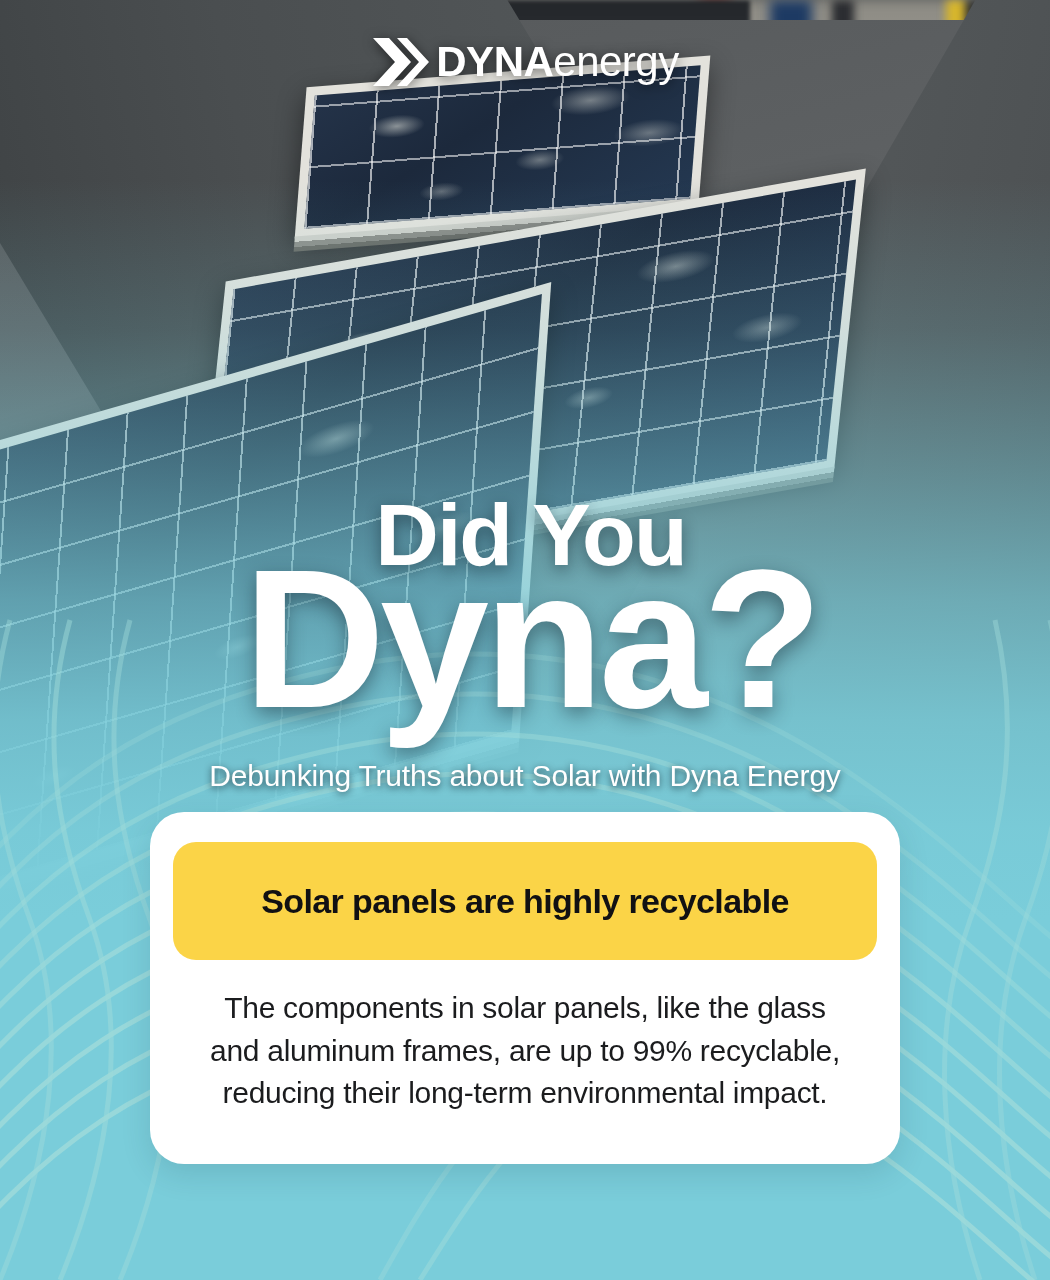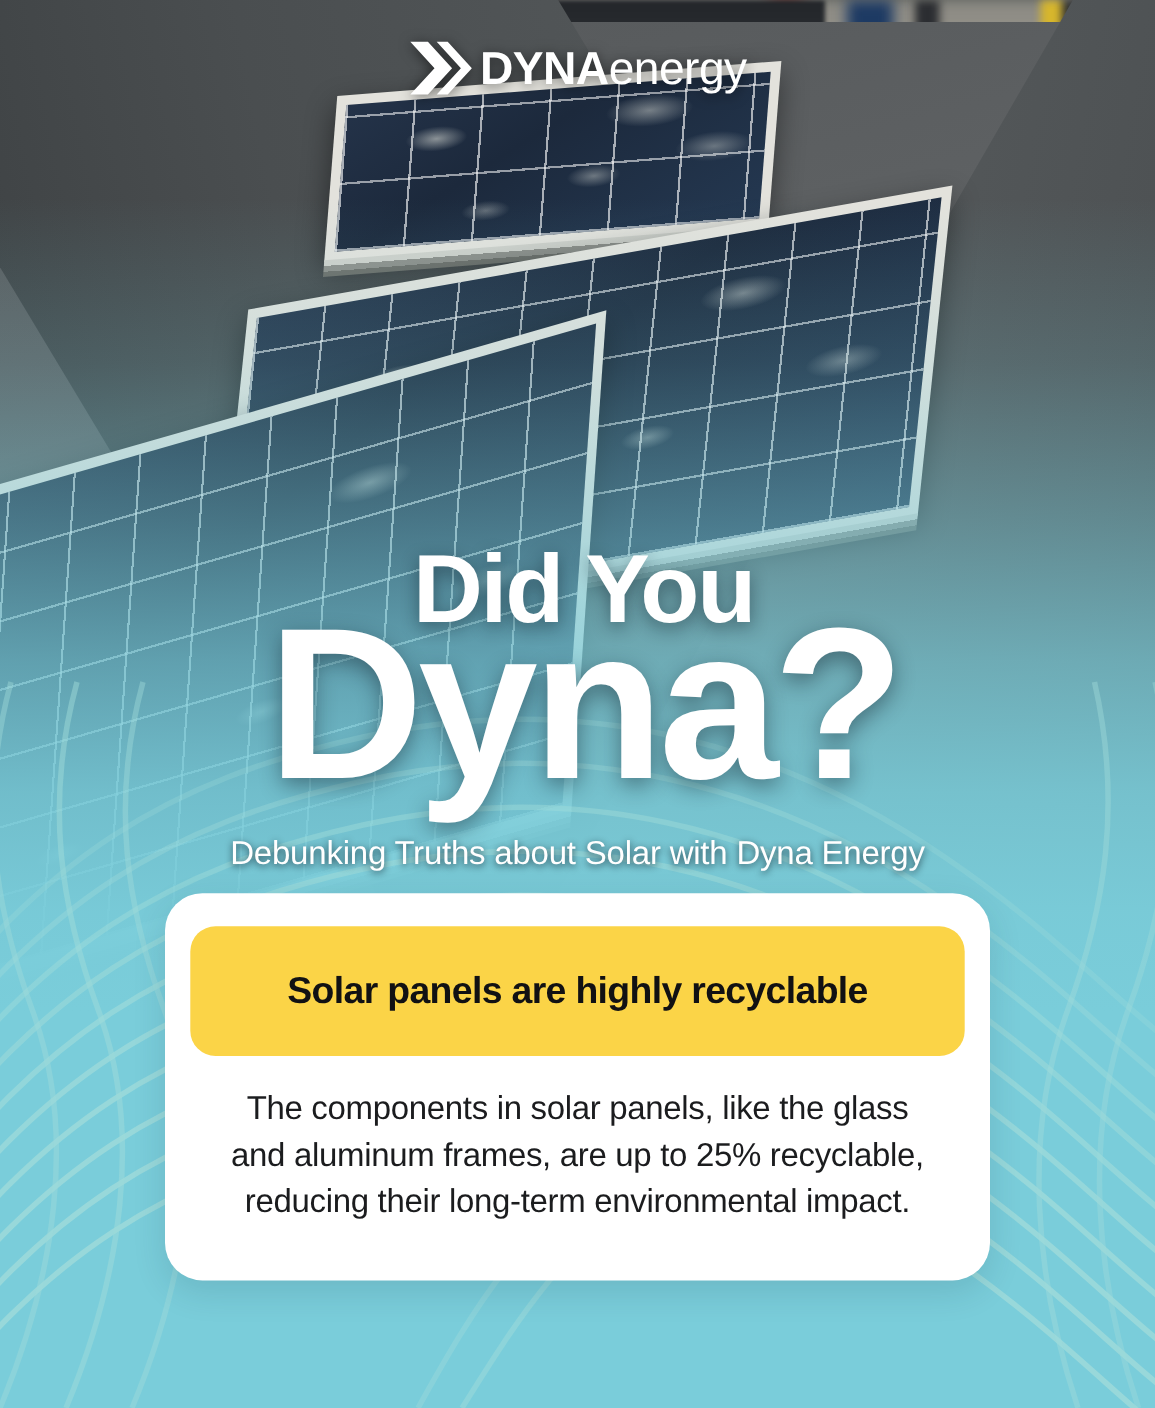--- a/index.html
+++ b/index.html
@@ -316,16 +316,16 @@
   <div class="headline">
     <div class="h-line1">Did You</div>
     <div class="h-line2">Dyna?</div>
   </div>
   <div class="subtitle">Debunking Truths about Solar with Dyna Energy</div>
 
   <div class="card">
     <div class="badge">
       <div class="badge-text">Solar panels are highly recyclable</div>
     </div>
-    <div class="body-text">The components in solar panels, like the glass and aluminum frames, are up to 25% recyclable, reducing their long-term environmental impact.</div>
+    <div class="body-text">The components in solar panels, like the glass and aluminum frames, are up to 99% recyclable, reducing their long-term environmental impact.</div>
   </div>
 
 </div>
 
 </body></html>

